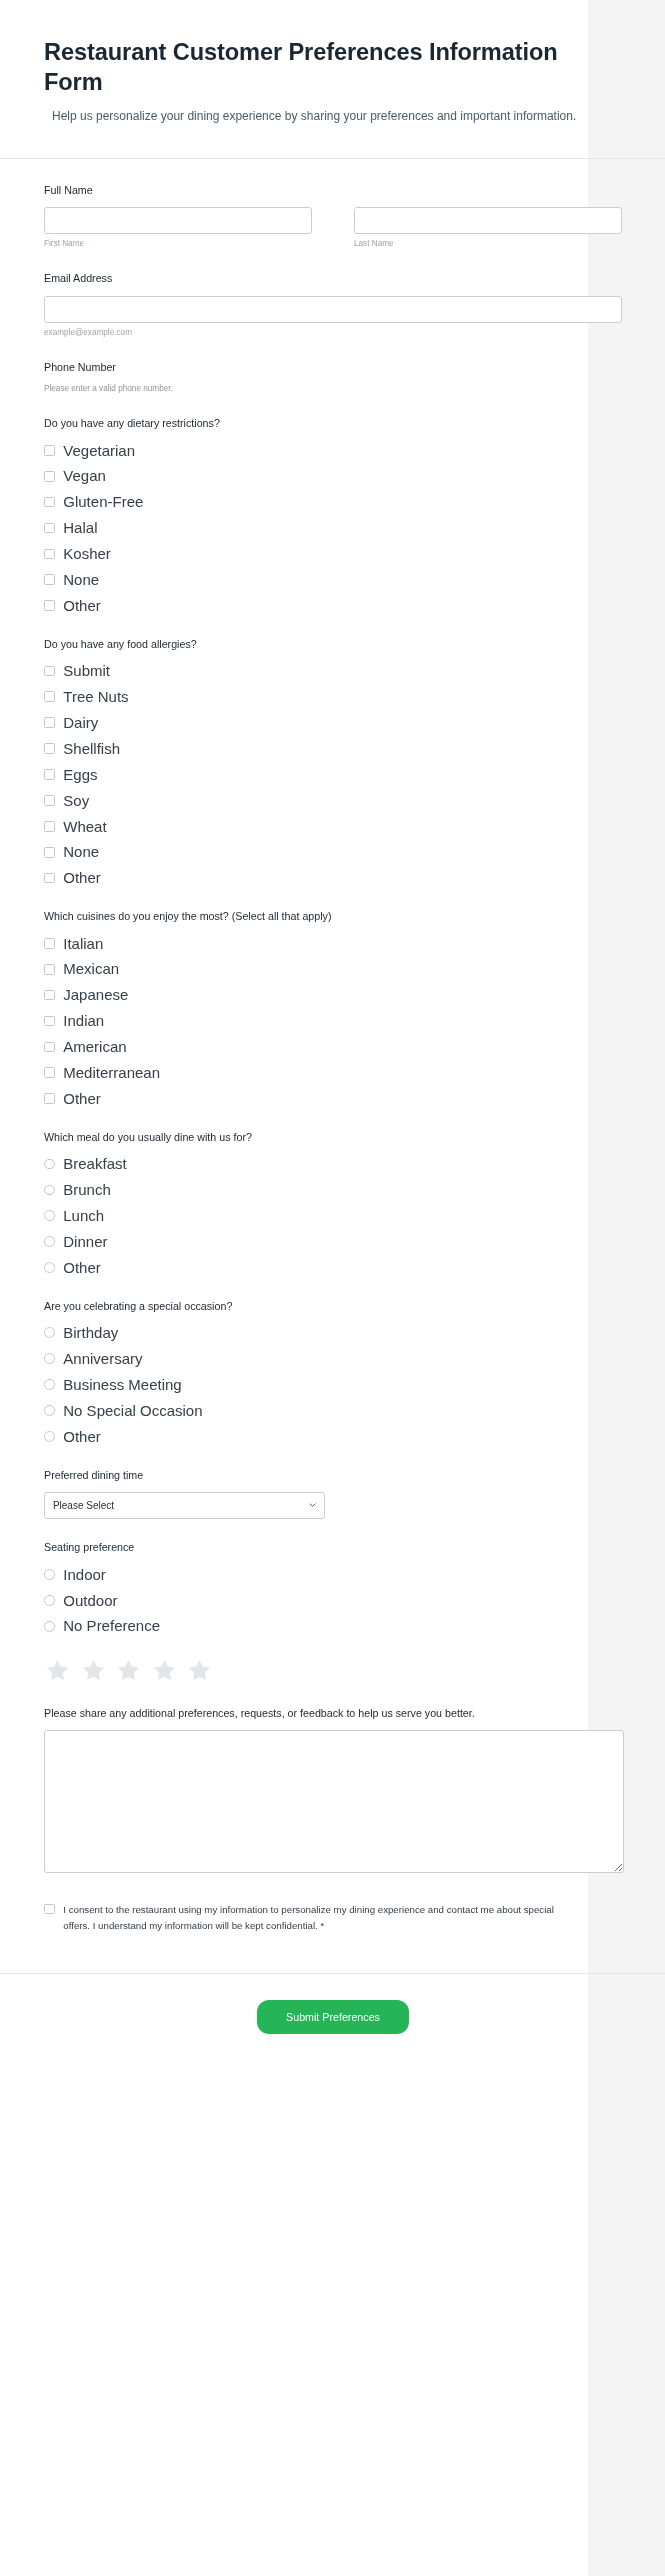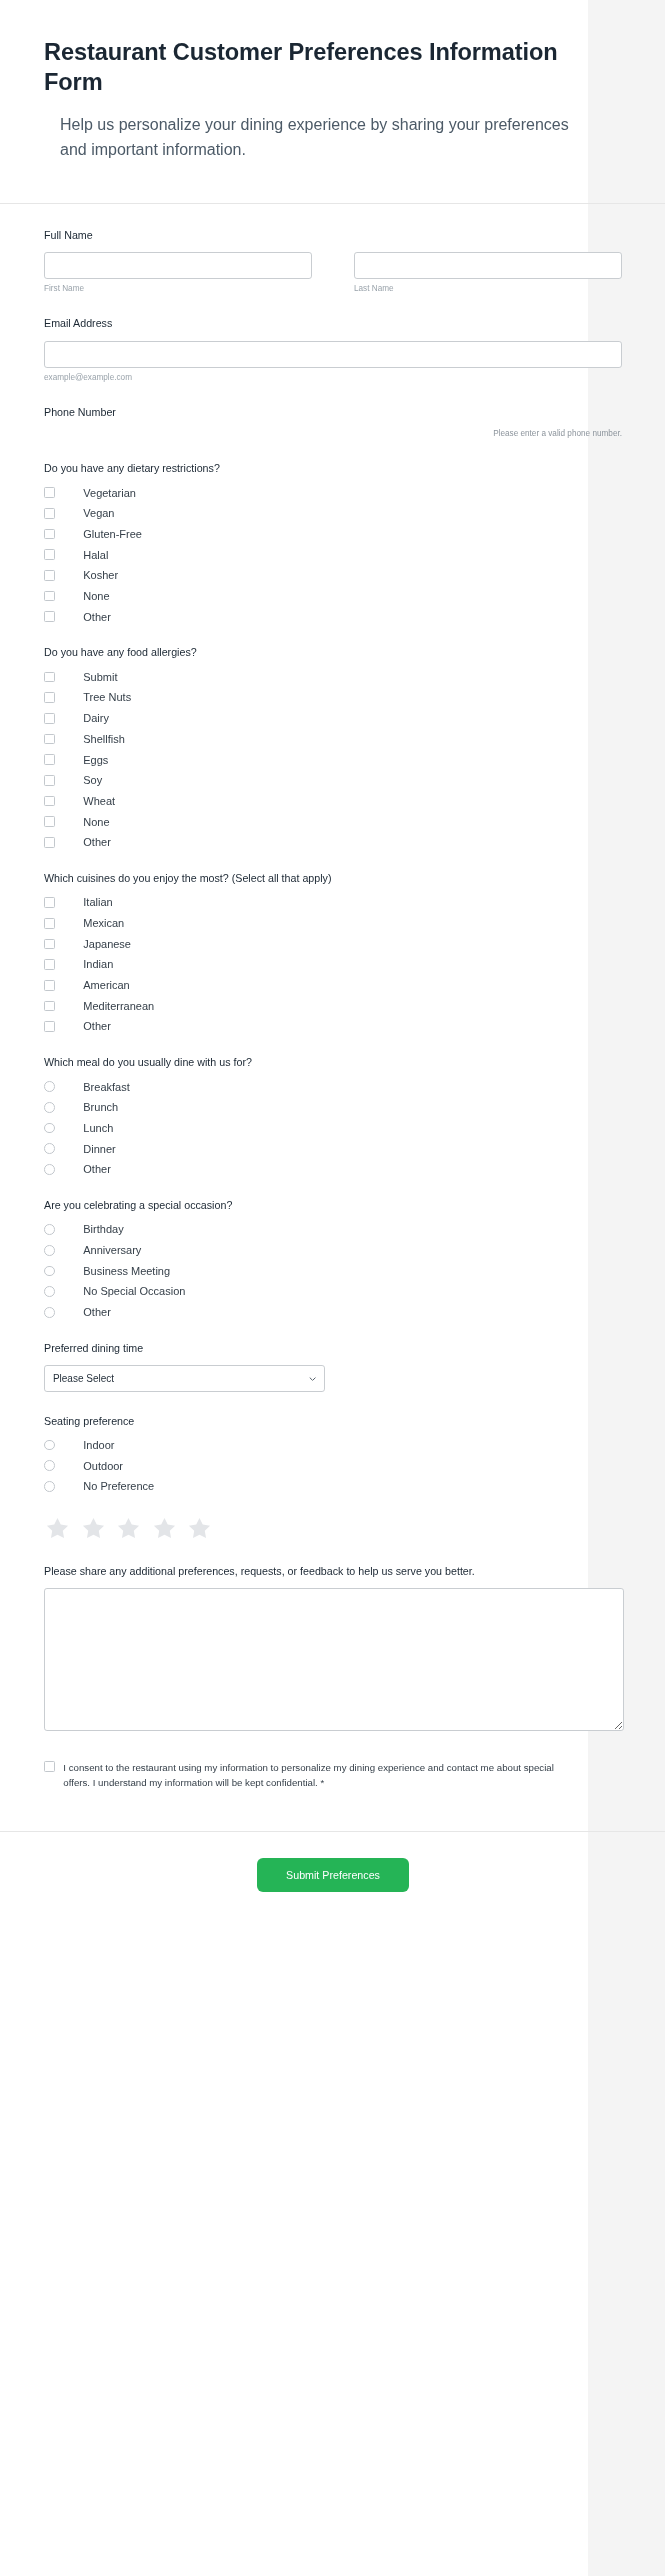--- a/index.html
+++ b/index.html
@@ -29,24 +29,24 @@
   }
   .form-title {
     font-size: 23.6px;
     line-height: 1.28;
     font-weight: bold;
     color: #1b2733;
     margin: 0 0 10px 0;
     letter-spacing: -0.1px;
   }
   .form-subtitle {
-    font-size: 16px;
+    font-size: 12px;
     line-height: 1.55;
     color: #4c5a67;
-    margin: 16px;
+    margin: 8px;
     max-width: 530px;
   }
   .body {
     padding: 24px 44px 21.5px 44px;
   }
   .field {
     margin-bottom: 21.5px;
   }
   .field-label {
     display: block;
@@ -56,21 +56,20 @@
     line-height: 1.4;
   }
   .sub-label {
     font-size: 8.2px;
     color: #9aa3ab;
     margin-top: 5px;
     line-height: 1.3;
   }
   .sub-label.hint {
     color: #8c949c;
-    text-align: right;
   }
   .name-row {
     display: flex;
     gap: 42px;
   }
   .name-col {
     width: 281px;
   }
   input[type="text"], textarea, select {
     font-family: "Liberation Sans", sans-serif;
@@ -117,24 +116,23 @@
   .radio {
     width: 10.7px;
     height: 10.7px;
     border: 0.7px solid #c3c8cd;
     border-radius: 50%;
     background: #fff;
     margin-right: 8.6px;
     flex: 0 0 auto;
   }
   .choice-label {
-    font-size: 11px;
+    font-size: 15px;
     color: #36404a;
     line-height: 1.3;
-    margin-left: 20px;
   }
   select {
     width: 281px;
     height: 27px;
     padding: 0 21.5px 0 7.9px;
     appearance: none;
     -webkit-appearance: none;
     background-image: none;
   }
   .select-wrap {
@@ -190,21 +188,21 @@
     border-top: 0.7px solid #e6e6e6;
     padding: 26px 0 33px 0;
     display: flex;
     justify-content: center;
     margin-top: 18.6px;
   }
   .submit-btn {
     background: #25b456;
     color: #ffffff;
     border: none;
-    border-radius: 6px;
+    border-radius: 12px;
     font-size: 10.7px;
     font-family: "Liberation Sans", sans-serif;
     padding: 0 29px;
     height: 34px;
     cursor: pointer;
     font-weight: normal;
   }
 </style>
 </head>
 <body>

